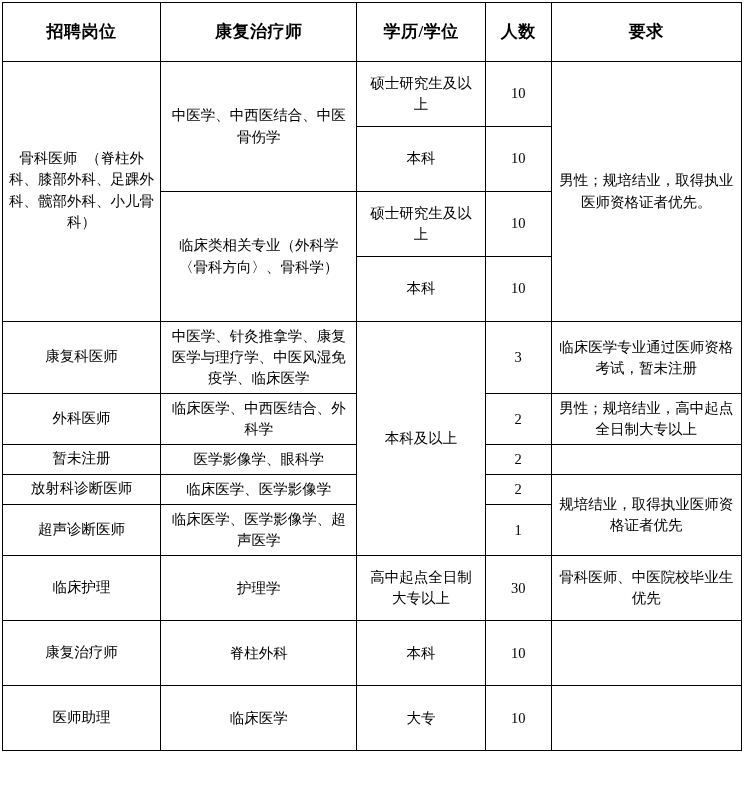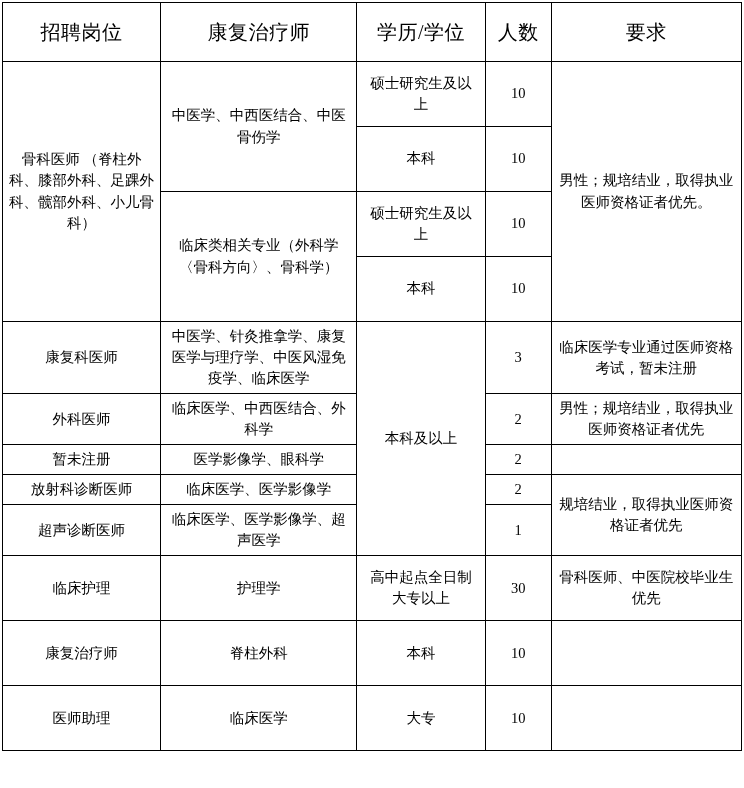--- a/index.html
+++ b/index.html
@@ -30,34 +30,35 @@
     border: 1px solid #000000;
     text-align: center;
     vertical-align: middle;
     padding: 4px 6px;
     font-size: 14.5px;
     line-height: 1.45;
     font-weight: normal;
     word-break: break-all;
   }
   table.recruit thead th {
-    font-weight: normal;
-    font-size: 20px;
+    font-weight: bold;
+    font-size: 17px;
     height: 50px;
     letter-spacing: 0.5px;
   }
   .col-post { width: 158px; }
   .col-major { width: 196px; }
   .col-degree { width: 128px; }
   .col-count { width: 66px; }
   .col-req { width: 190px; }
 
   td.post {
     font-size: 14.5px;
     line-height: 1.6;
+    font-family: Liberation Mono, monospace;
   }
   td.count {
     font-size: 14.5px;
   }
   td.req {
     font-size: 14.5px;
     line-height: 1.6;
     margin-left: 24px;
   }
   td.degree {
@@ -116,21 +117,21 @@
         <td class="major">中医学、针灸推拿学、康复医学与理疗学、中医风湿免疫学、临床医学</td>
         <td class="degree" rowspan="5">本科及以上</td>
         <td class="count">3</td>
         <td class="req">临床医学专业通过医师资格考试，暂未注册</td>
       </tr>
 
       <tr>
         <td class="post">外科医师</td>
         <td class="major">临床医学、中西医结合、外科学</td>
         <td class="count">2</td>
-        <td class="req">男性；规培结业，取得执业医师资格证者优先</td>
+        <td class="req">男性；规培结业，高中起点全日制大专以上</td>
       </tr>
 
       <tr>
         <td class="post">暂未注册</td>
         <td class="major">医学影像学、眼科学</td>
         <td class="count">2</td>
         <td class="req"></td>
       </tr>
 
       <tr>

